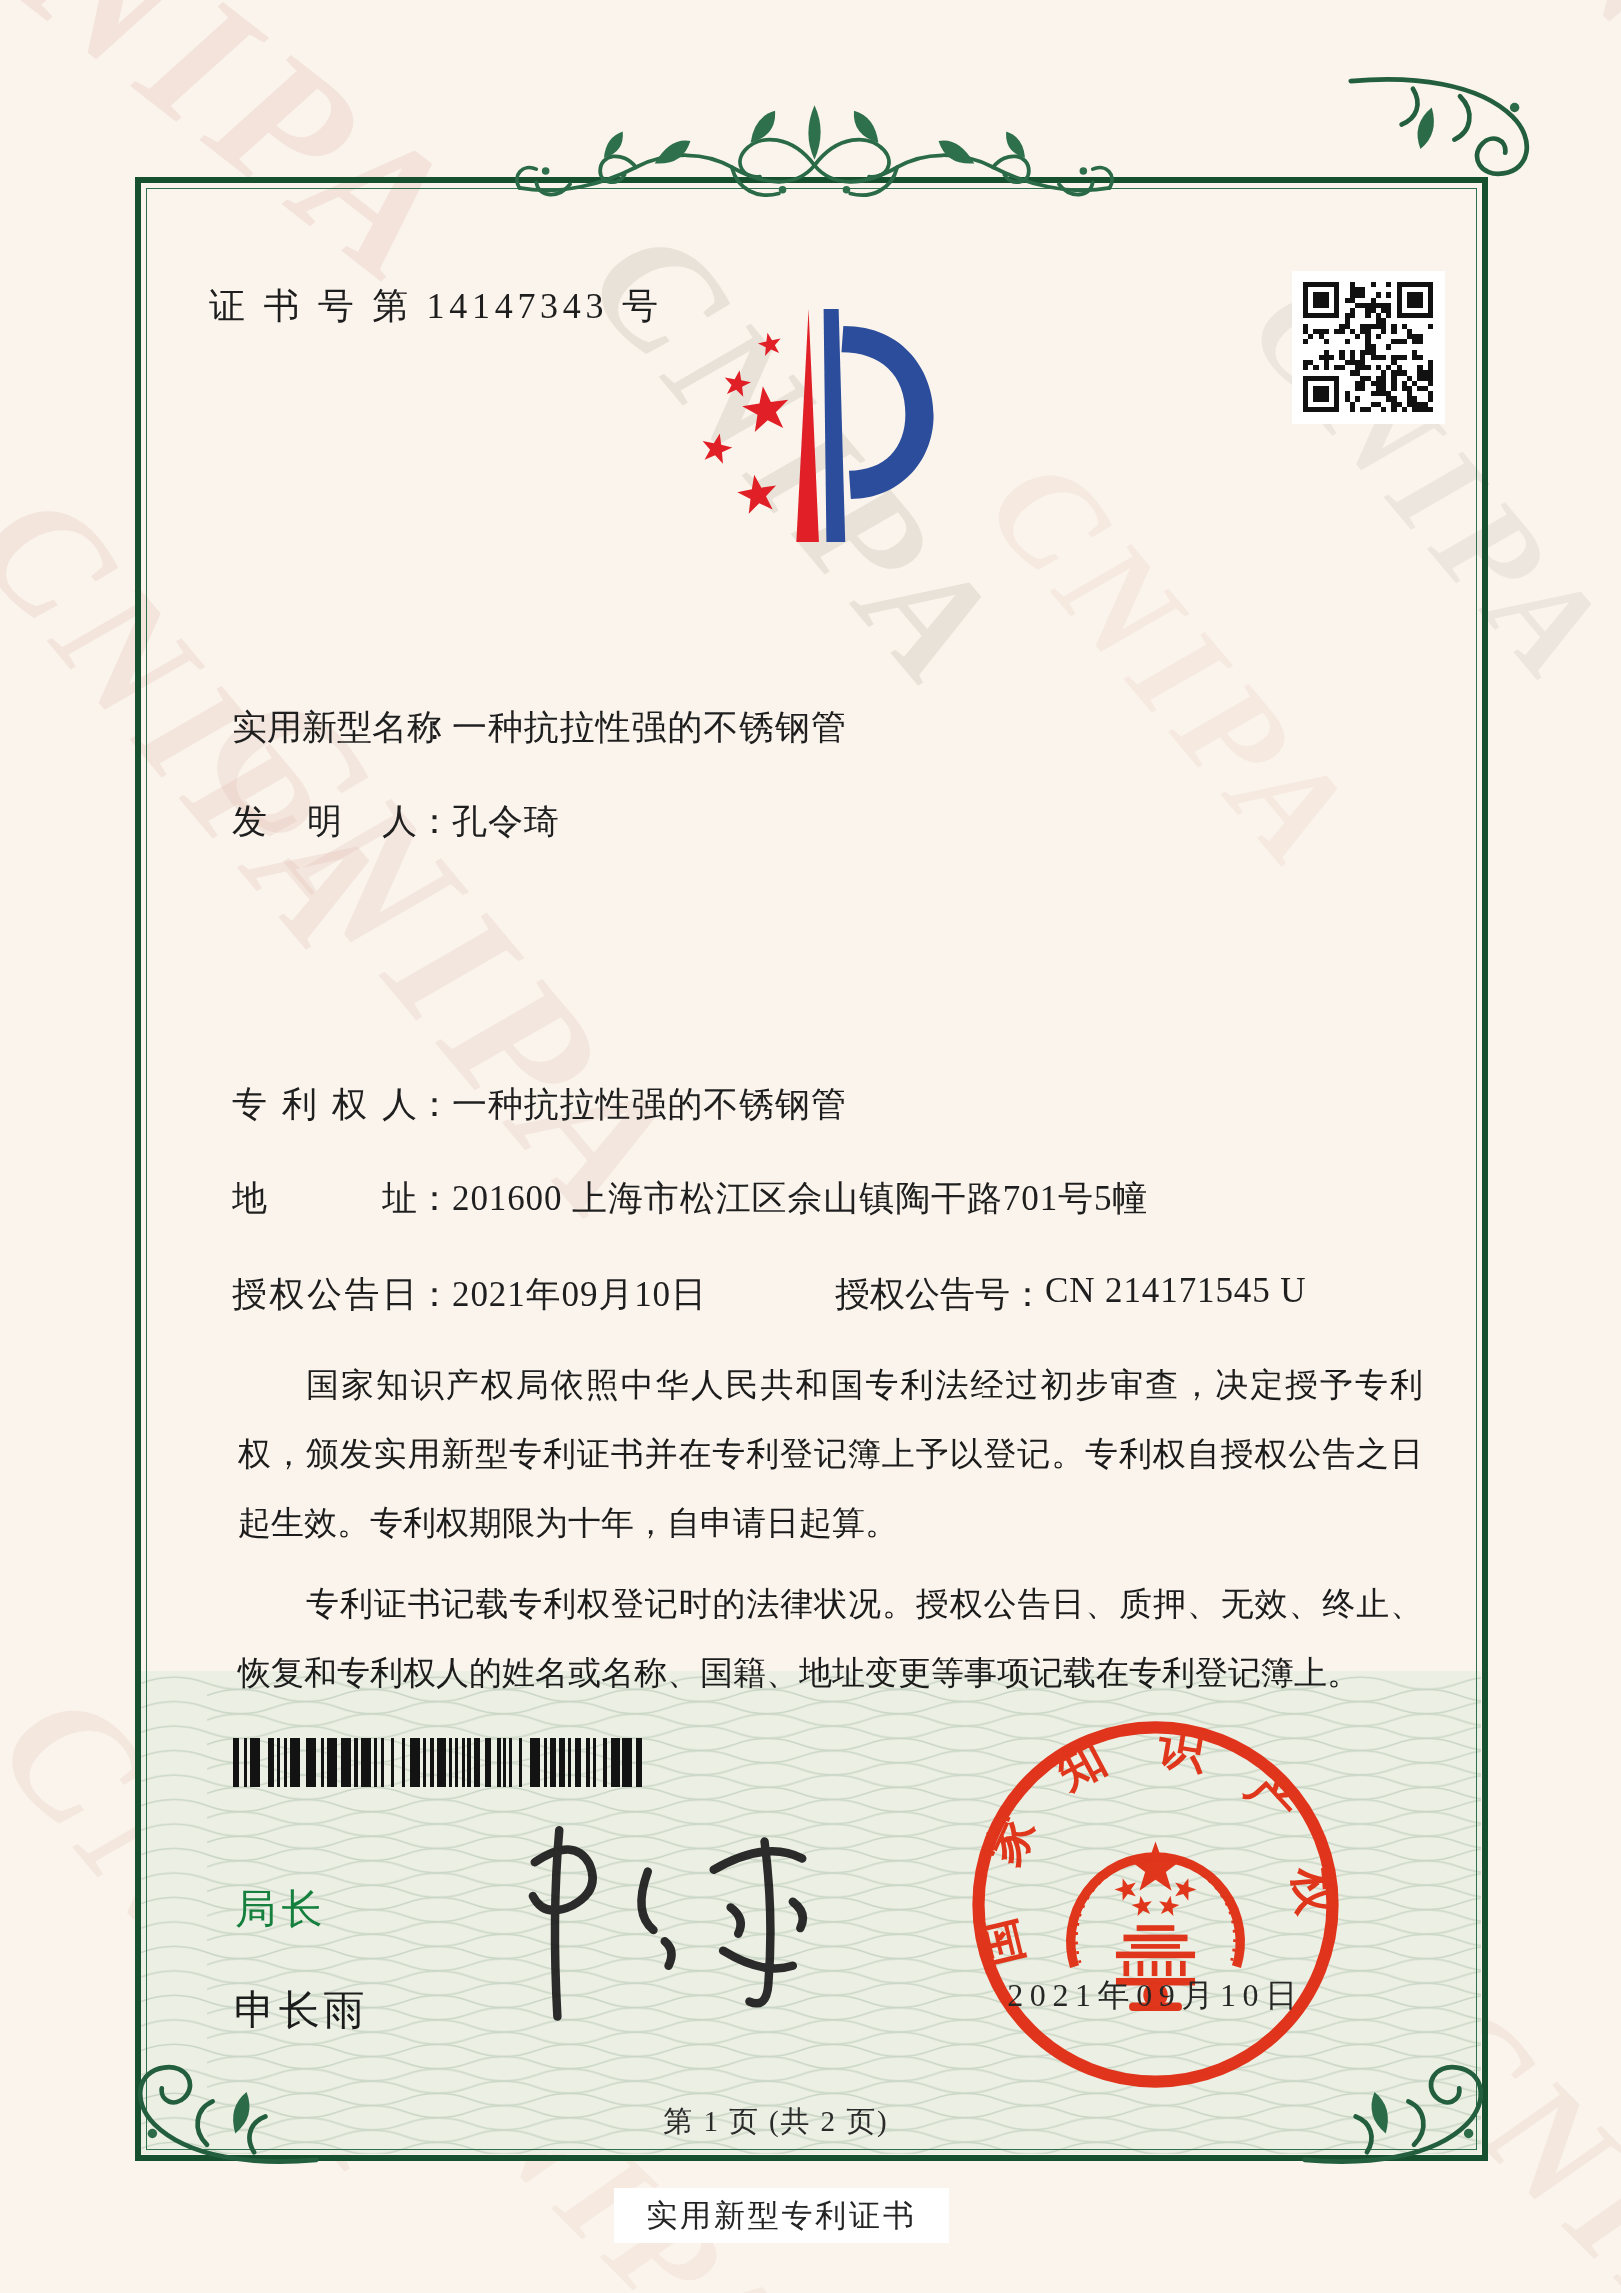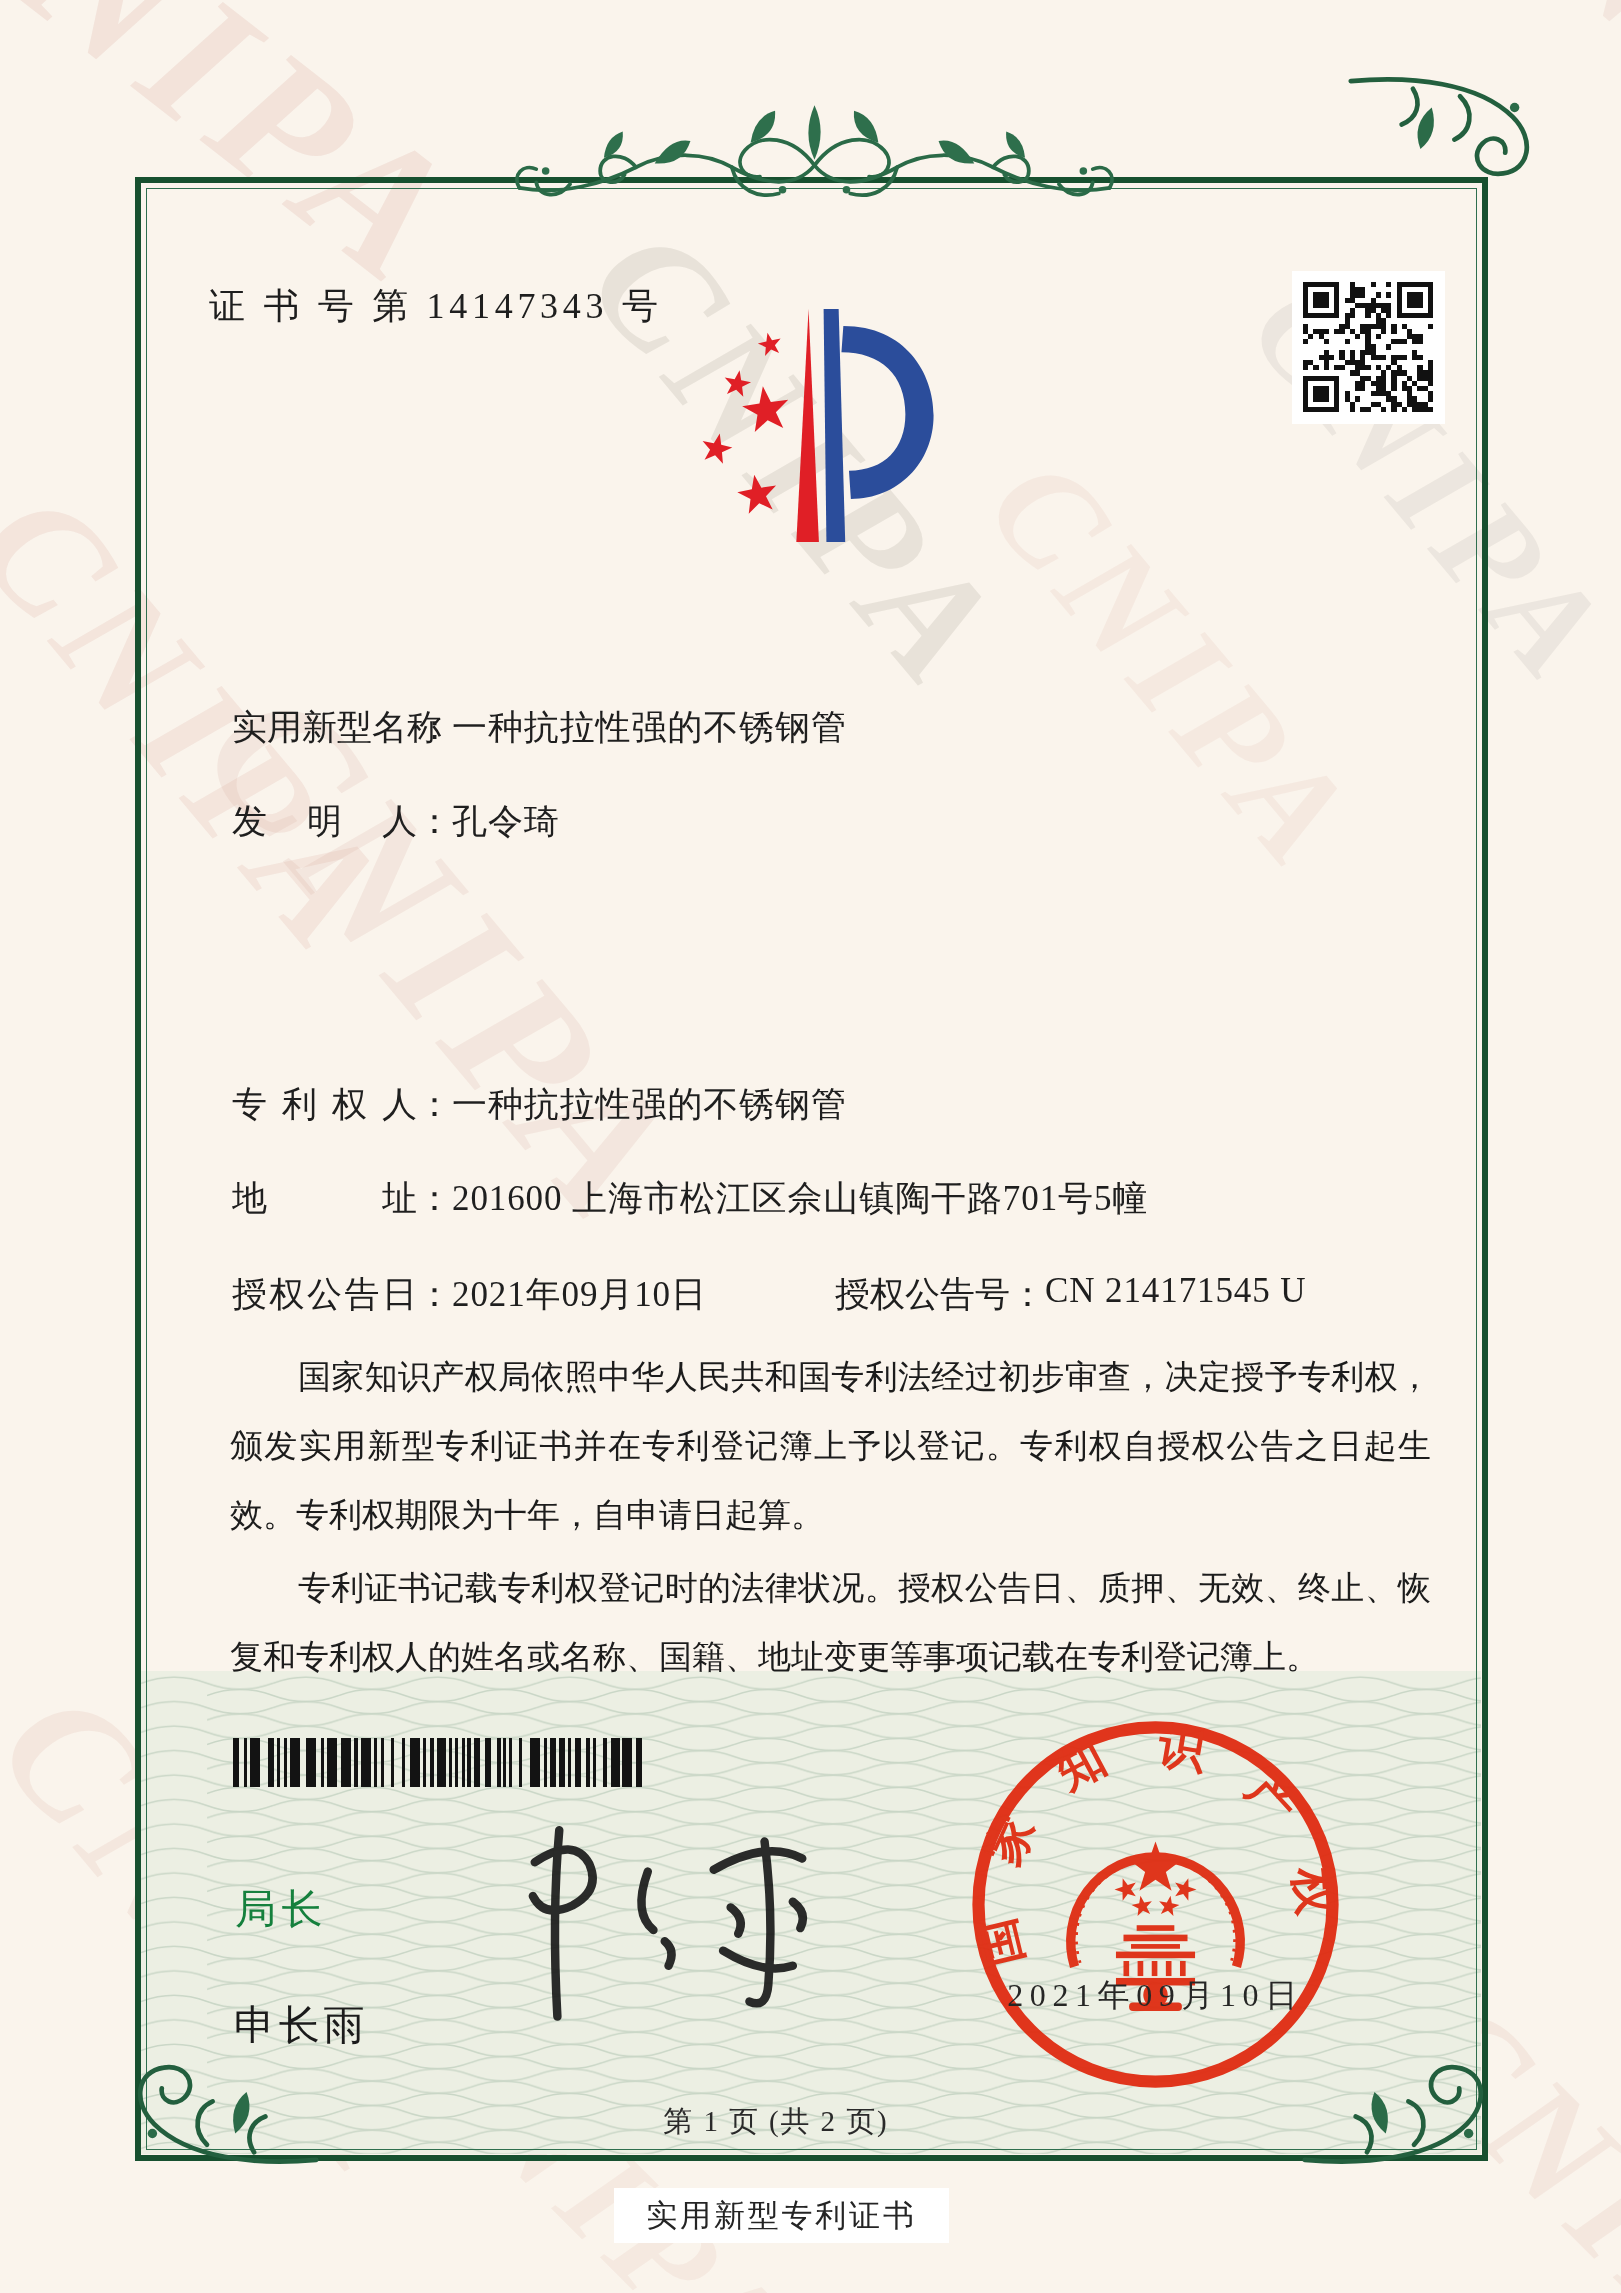--- a/index.html
+++ b/index.html
@@ -17,26 +17,26 @@
   .qr-box svg{position:absolute;left:11.3px;top:11.3px;}
   .title{position:absolute;left:141px;top:501px;width:1340px;text-align:center;
       font-size:77px;font-weight:700;letter-spacing:7.5px;color:#141414;}
   .frow{position:absolute;left:232px;height:51px;font-size:35px;white-space:nowrap;color:#1f1f1f;}
   .flabel{display:inline-block;width:185px;text-align:justify;text-align-last:justify;vertical-align:top;}
   .fcolon{display:inline-block;vertical-align:top;}
   .fvalue{display:inline-block;vertical-align:top;letter-spacing:0.9px;}
   .grant2{position:absolute;left:603px;top:0;white-space:nowrap;}
   .paras{position:absolute;left:226px;top:1339px;width:1209px;font-size:33px;line-height:69px;
       text-align:justify;color:#1c1c1c;}
-  .paras p{margin:4px;text-indent:68px;}
+  .paras p{margin:12px;text-indent:68px;}
   .barcode{position:absolute;left:233px;top:1738px;width:414px;height:49px;overflow:hidden;}
   .signer-title{position:absolute;left:235px;top:1882px;font-size:41px;font-weight:500;
       font-family:"Liberation Sans","DejaVu Sans",sans-serif;color:#15803d;letter-spacing:5.6px;}
   .signer-name{position:absolute;left:234px;top:1983px;font-size:41px;font-weight:500;
-      font-family:"Liberation Sans","DejaVu Sans",sans-serif;color:#1b1b1b;letter-spacing:3.8px;margin-top:15px;}
+      font-family:"Liberation Sans","DejaVu Sans",sans-serif;color:#1b1b1b;letter-spacing:3.8px;}
   .signature{position:absolute;left:480px;top:1817px;}
   .seal{position:absolute;left:970px;top:1719px;opacity:.94;}
   .page-footer{position:absolute;left:117px;top:2102px;width:1318px;text-align:center;
       font-size:29px;color:#2a2a2a;letter-spacing:1.9px;}
   .cont-strip{position:absolute;left:614px;top:2188px;width:335px;height:55px;background:#ffffff;
       display:flex;align-items:center;justify-content:center;}
   .cont-note{font-size:31px;color:#242424;letter-spacing:2.8px;}
   .orn{position:absolute;}
 </style>
 </head>

